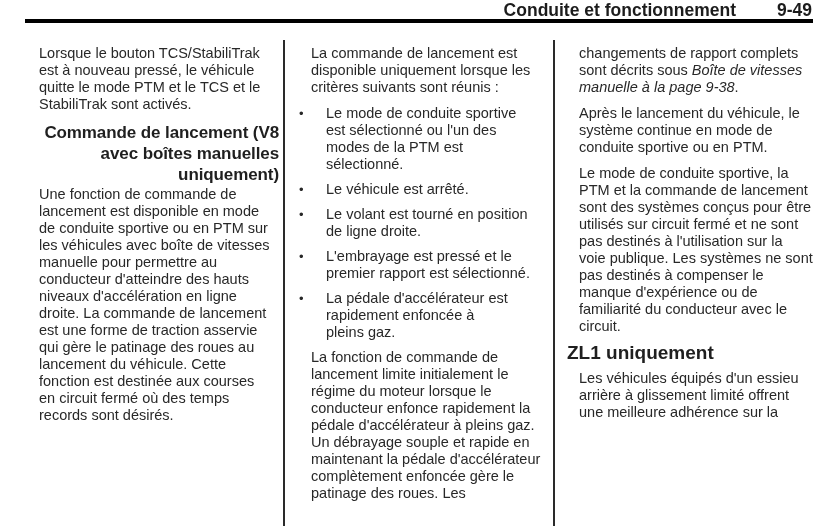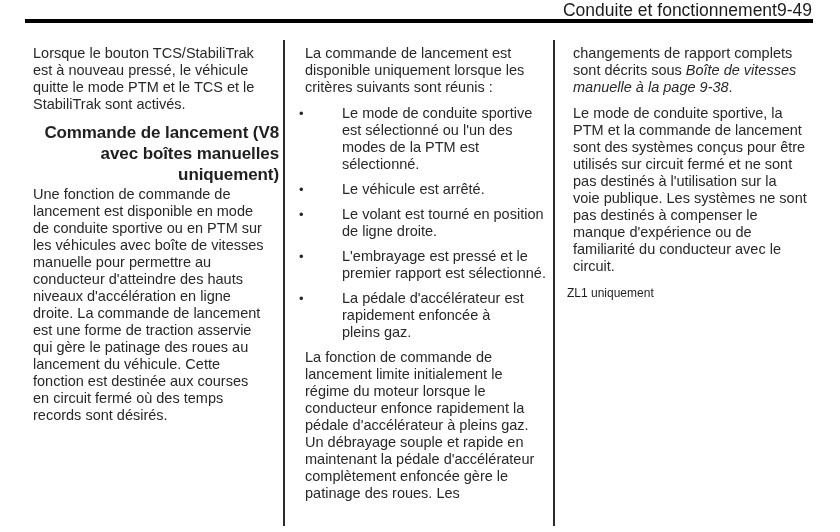--- a/index.html
+++ b/index.html
@@ -17,21 +17,22 @@
     -webkit-font-smoothing: antialiased;
   }
   .page { position: absolute; inset: 0; }
 
   
   .header-line {
     position: absolute;
     top: 1px;
     right: 28px;
     display: flex;
-    font-weight: normal;
+    gap: 41px;
+    font-weight: bold;
     font-size: 17.5px;
     line-height: 18px;
     color: #1c1c1c;
     white-space: nowrap;
   }
   .rule {
     position: absolute;
     top: 19px;
     left: 25px;
     width: 788px;
@@ -56,37 +57,37 @@
     top: 45px;
     display: flow-root;
     font-size: 14.5px;
     line-height: 17px;
   }
   .col1 { left: 27px;  width: 252px; }
   .col2 { left: 299px; width: 250px; }
   .col3 { left: 567px; width: 250px; }
 
   .para {
-    margin: 0 0 9px 6px;
+    margin: 0 0 9px 12px;
     white-space: pre-line;
   }
   .h-section {
     font-size: 17px;
     line-height: 21px;
     font-weight: bold;
     margin: 8px 0 1px 0;
     white-space: pre-line;
     color: #1f1f1f;
     letter-spacing: -0.1px;
     text-align: right;
   }
   .h-sub {
-    font-size: 12px;
+    font-size: 19px;
     line-height: 18px;
-    font-weight: normal;
+    font-weight: bold;
     margin: 8px 0 8px 0;
     white-space: pre-line;
     color: #1f1f1f;
   }
   .h-large {
     font-size: 19.5px;
     line-height: 22px;
     font-weight: bold;
     margin: 9px 0 7px 0;
     white-space: pre-line;
@@ -98,21 +99,20 @@
     margin: 0 0 8px 0;
   }
   .bullet-marker {
     flex: none;
     width: 27px;
     font-size: 13px;
   }
   .bullet-text {
     flex: 1;
     white-space: pre-line;
-    margin-left: 16px;
   }
   em { font-style: italic; }
 </style>
 </head>
 <body>
 
 <div class="page">
 
   <div class="header-line">
     <span>Conduite et fonctionnement</span>
@@ -186,26 +186,32 @@
 Un débrayage souple et rapide en
 maintenant la pédale d'accélérateur
 complètement enfoncée gère le
 patinage des roues. Les</p>
   </div>
 
   <div class="col col3">
     <p class="para"><span>changements de rapport complets
 sont décrits sous </span><em>Boîte de vitesses
 manuelle à la page 9-38</em><span>.</span></p>
+    <p class="para">Après le lancement du véhicule, le
+système continue en mode de
+conduite sportive ou en PTM.</p>
     <p class="para">Le mode de conduite sportive, la
 PTM et la commande de lancement
 sont des systèmes conçus pour être
 utilisés sur circuit fermé et ne sont
 pas destinés à l'utilisation sur la
 voie publique. Les systèmes ne sont
 pas destinés à compenser le
 manque d'expérience ou de
 familiarité du conducteur avec le
 circuit.</p>
     <h3 class="h-sub">ZL1 uniquement</h3>
+    <p class="para">Les véhicules équipés d'un essieu
+arrière à glissement limité offrent
+une meilleure adhérence sur la</p>
   </div>
 
 </div>
 
 </body></html>

